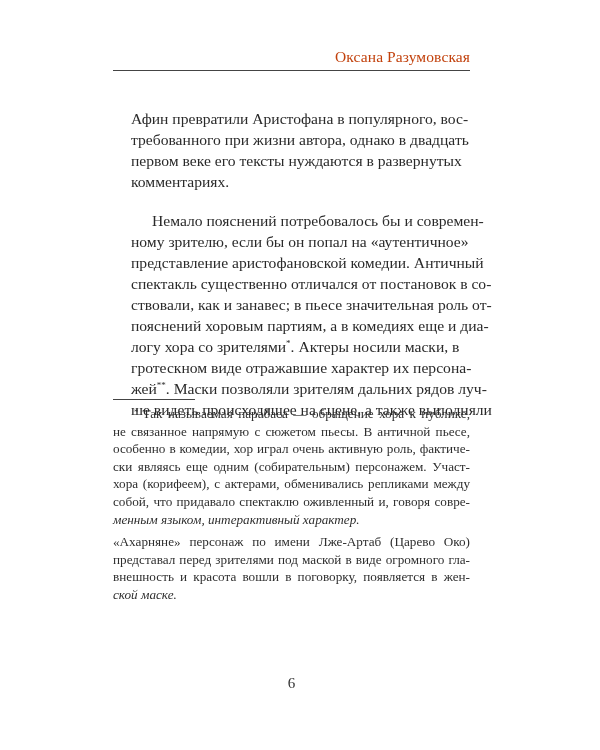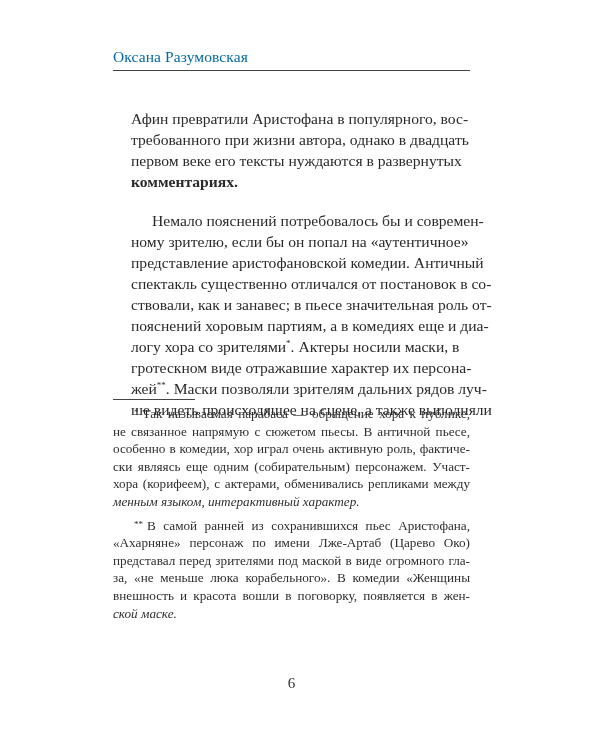--- a/index.html
+++ b/index.html
@@ -21,22 +21,23 @@
       top: 0;
       width: 357px;
     }
     .running-head {
       position: absolute;
       top: 47px;
       left: 0;
       width: 357px;
       font-size: 15.5px;
       line-height: 20px;
-      color: #0369a1;
+      color: #c2410c;
       letter-spacing: 0.1px;
+      text-align: right;
     }
     .head-rule {
       position: absolute;
       top: 70px;
       left: 0;
       width: 357px;
       height: 0;
       border-top: 1px solid #444;
     }
     .body-text {
@@ -54,21 +55,20 @@
     }
     .body-text .line {
       display: block;
       text-align: justify;
       text-align-last: justify;
       white-space: nowrap;
       overflow: visible;
     }
     .body-text .line.last {
       text-align-last: left;
-      font-weight: bold;
     }
     .indent {
       padding-left: 21px;
     }
     .fn-marker {
       font-size: 9px;
       vertical-align: super;
       line-height: 0;
     }
     .fn-rule {
@@ -148,26 +148,25 @@
 
   <div class="fn-rule"></div>
 
   <div class="footnotes">
     <div class="footnote">
       <span class="line indent"><span class="fn-star">*</span><span>Так называемая парабаса — обращение хора к публике,</span></span>
       <span class="line">не связанное напрямую с сюжетом пьесы. В античной пьесе,</span>
       <span class="line">особенно в комедии, хор играл очень активную роль, фактиче-</span>
       <span class="line">ски являясь еще одним (собирательным) персонажем. Участ-</span>
       <span class="line">хора (корифеем), с актерами, обменивались репликами между</span>
+      <span class="line">собой, что придавало спектаклю оживленный и, говоря совре-</span>
       <span class="line last">менным языком, интерактивный характер.</span>
     </div>
     <div class="footnote">
-      <span class="line indent"><span class="fn-star">**</span><span>В самой ранней из сохранившихся пьес Аристофана,</span></span>
       <span class="line">«Ахарняне» персонаж по имени Лже-Артаб (Царево Око)</span>
       <span class="line">представал перед зрителями под маской в виде огромного гла-</span>
-      <span class="line">за, «не меньше люка корабельного». В комедии «Женщины</span>
       <span class="line">внешность и красота вошли в поговорку, появляется в жен-</span>
       <span class="line last">ской маске.</span>
     </div>
   </div>
 
   <div class="page-number">6</div>
 </div>
 
 </body></html>

